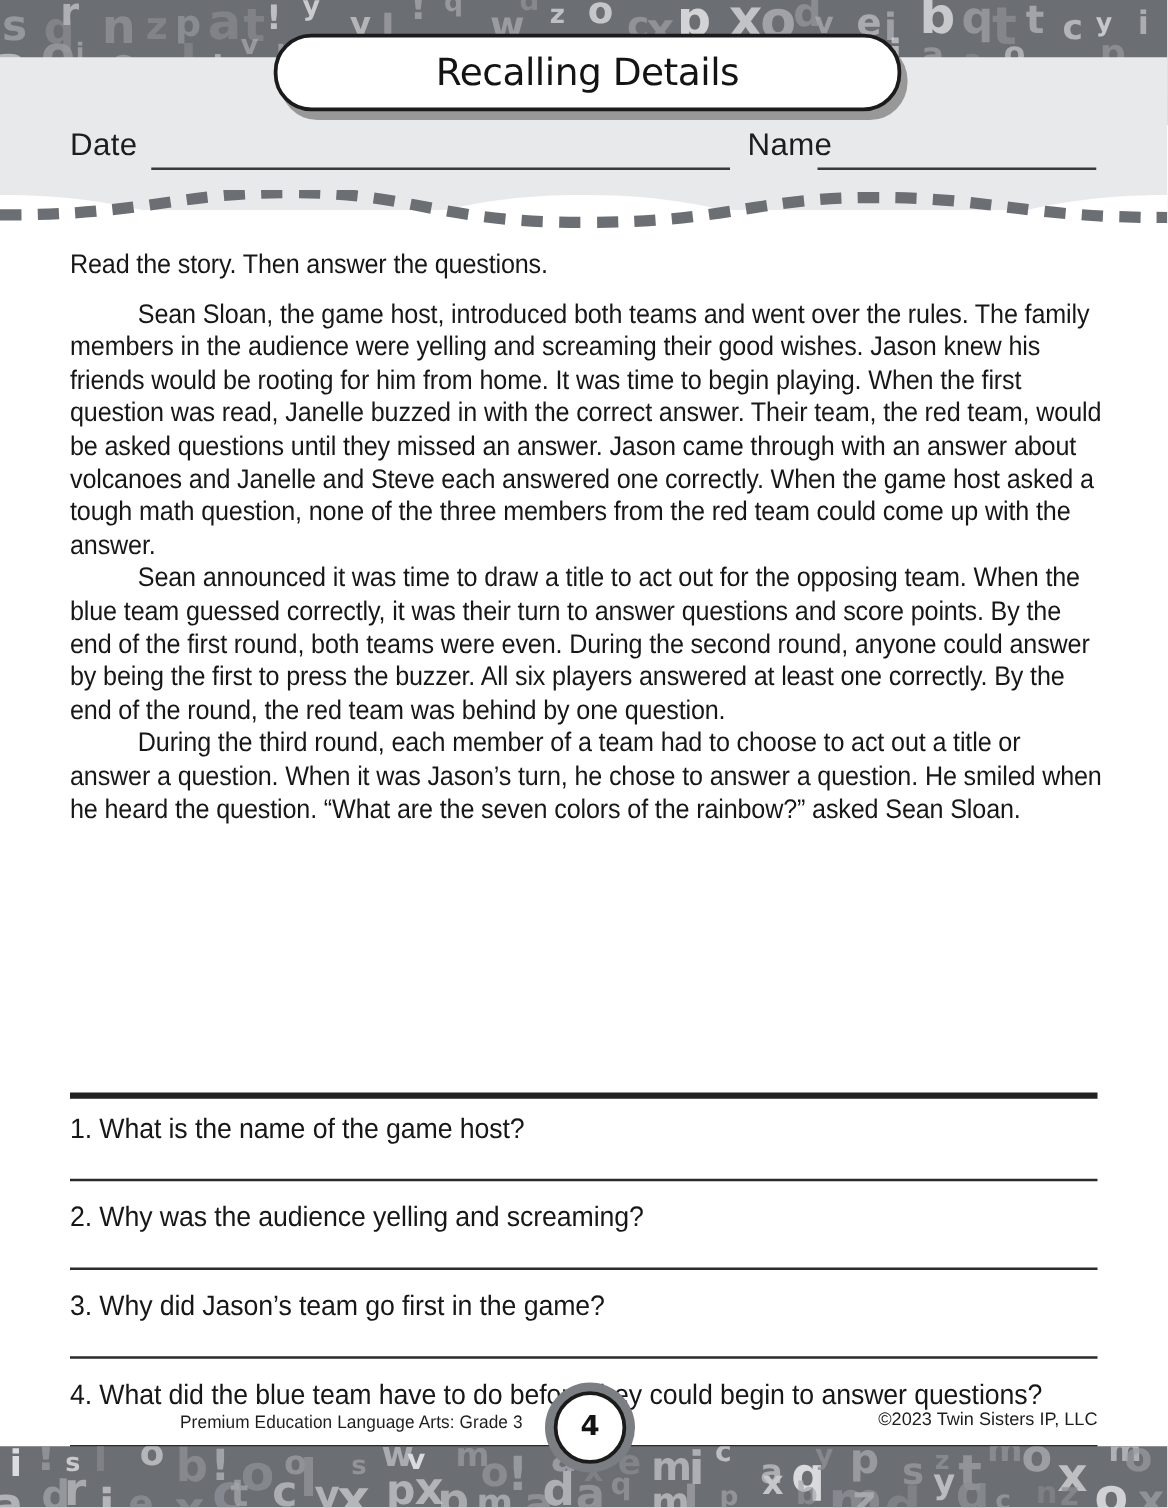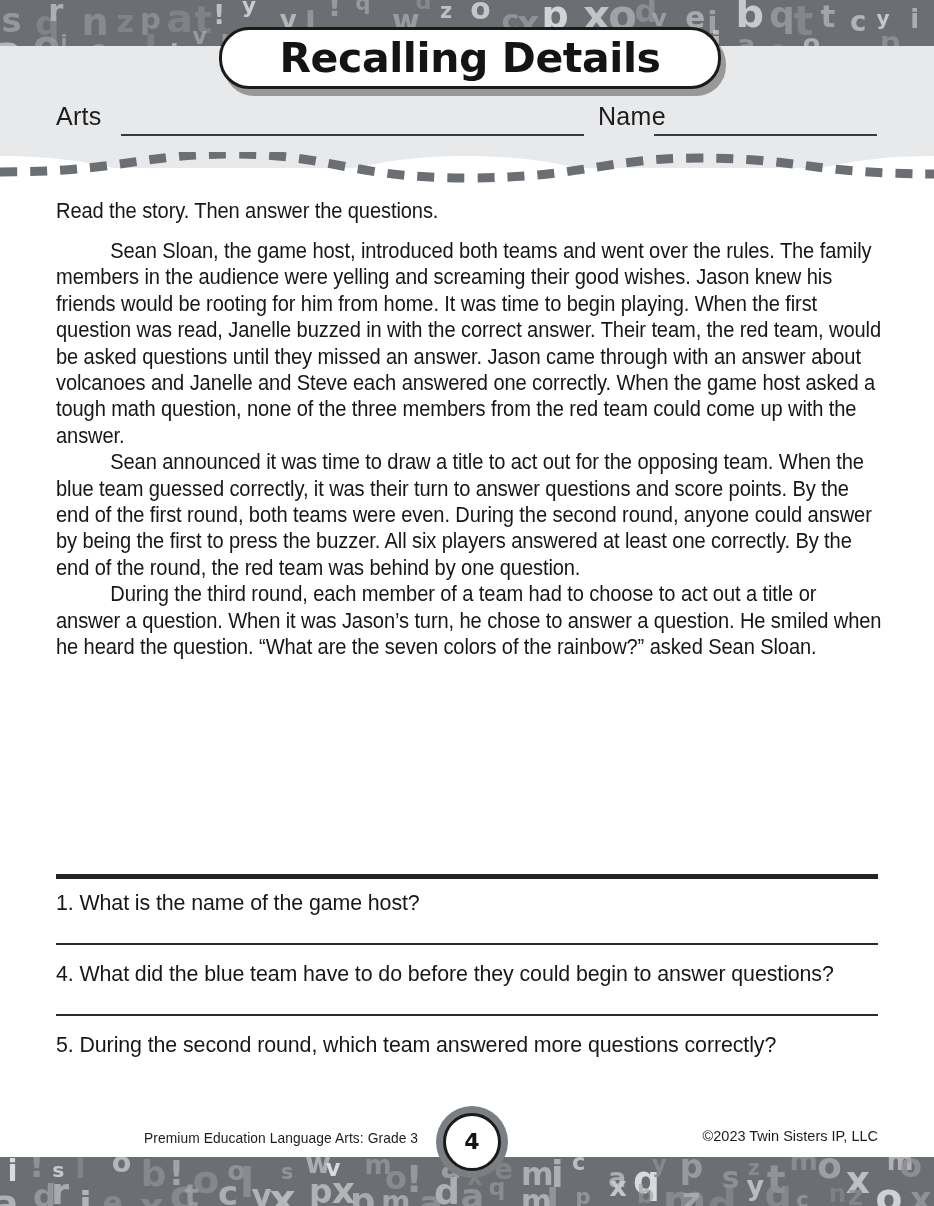--- a/index.html
+++ b/index.html
@@ -64,22 +64,22 @@
     border: 3px solid #1b1b1b;
     border-radius: 30px;
     box-shadow: 5px 7px 0 rgba(40,40,40,0.42);
     display: flex;
     align-items: center;
     justify-content: center;
     z-index: 5;
   }
   #title-text {
     font-family: "DejaVu Sans", sans-serif;
-    font-weight: bold;
-    font-size: 41px;
+    font-weight: normal;
+    font-size: 30px;
     letter-spacing: -0.4px;
     color: #141414;
   }
 
   
   #namedate-row {
     position: absolute;
     left: 0;
     top: 100px;
     width: 934px;
@@ -346,21 +346,21 @@
     <span class="band-letter" style="font-size: 29.8px; color: rgb(154, 156, 161); left: 899.8px; top: 70.1px; opacity: 0.6;">i</span>
   </div>
 
 <div id="header-panel"></div>
 
 <div id="title-plaque">
   <span id="title-text">Recalling Details</span>
 </div>
 
 <div id="namedate-row">
-  <span class="field-label" id="name-label">Arts</span>
+  <span class="field-label" id="name-label">Date</span>
   <span class="field-rule" id="name-rule"></span>
   <span class="field-label" id="date-label">Name</span>
   <span class="field-rule" id="date-rule"></span>
 </div>
 
 <svg id="cut-wave" viewBox="0 0 934 40" preserveAspectRatio="none">
   <path d="M0,4 C120,4 140,34 233,34 C330,34 350,4 467,4 C584,4 604,34 700,34 C796,34 816,4 934,4 L934,40 L0,40 Z" fill="#ffffff"></path>
   <path d="M0,20 C120,20 140,2 233,2 C330,2 350,26 467,26 C584,26 604,6 700,6 C796,6 816,22 934,22" fill="none" stroke="#6b6e73" stroke-width="9" stroke-dasharray="17 13" stroke-linecap="butt"></path>
 </svg>
 
@@ -372,20 +372,28 @@
     <p>Sean Sloan, the game host, introduced both teams and went over the rules. The family members in the audience were yelling and screaming their good wishes. Jason knew his friends would be rooting for him from home. It was time to begin playing. When the first question was read, Janelle buzzed in with the correct answer. Their team, the red team, would be asked questions until they missed an answer. Jason came through with an answer about volcanoes and Janelle and Steve each answered one correctly. When the game host asked a tough math question, none of the three members from the red team could come up with the answer.</p>
     <p>Sean announced it was time to draw a title to act out for the opposing team. When the blue team guessed correctly, it was their turn to answer questions and score points. By the end of the first round, both teams were even. During the second round, anyone could answer by being the first to press the buzzer. All six players answered at least one correctly. By the end of the round, the red team was behind by one question.</p>
     <p>During the third round, each member of a team had to choose to act out a title or answer a question. When it was Jason’s turn, he chose to answer a question. He smiled when he heard the question. “What are the seven colors of the rainbow?” asked Sean Sloan.</p>
   </div>
 
   <div id="questions-divider"></div>
 
   <div id="questions">
     <div class="question-block">
       <div class="question-text">1. What is the name of the game host?</div>
+      <div class="answer-rule"></div>
+    </div>
+    <div class="question-block">
+      <div class="question-text">2. Why was the audience yelling and screaming?</div>
+      <div class="answer-rule"></div>
+    </div>
+    <div class="question-block">
+      <div class="question-text">3. Why did Jason’s team go first in the game?</div>
       <div class="answer-rule"></div>
     </div>
     <div class="question-block">
       <div class="question-text">4. What did the blue team have to do before they could begin to answer questions?</div>
       <div class="answer-rule"></div>
     </div>
     <div class="question-block">
       <div class="question-text">5. During the second round, which team answered more questions correctly?</div>
 
     </div>

